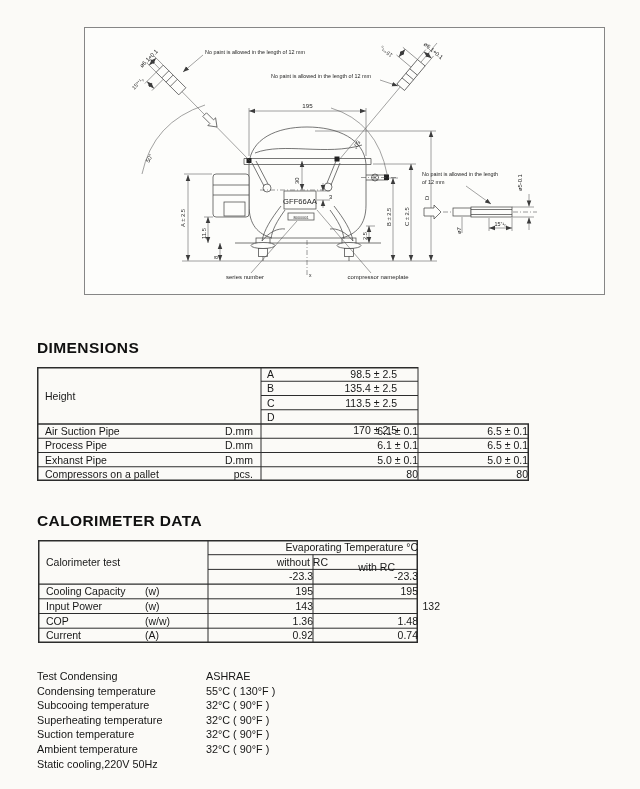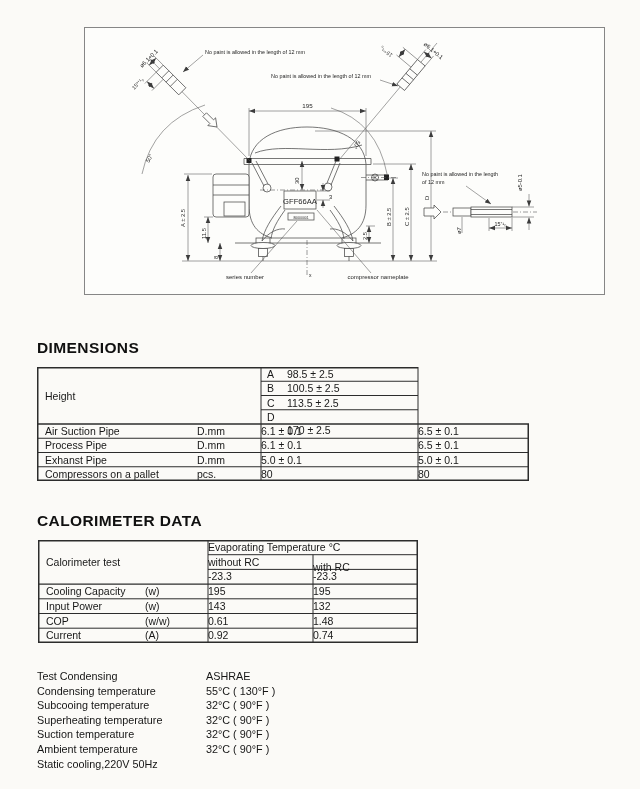--- a/index.html
+++ b/index.html
@@ -6,21 +6,21 @@
   #page{position:relative;width:640px;height:789px;background:#fbfaf7;
         font-family:"Liberation Sans",sans-serif;color:#1b1b1b;overflow:hidden}
   #draw-frame{position:absolute;left:84px;top:27px;width:519px;height:266px;
               border:1.4px solid #868686;background:#fdfdfb}
   #draw-frame svg{display:block}
   .h1{position:absolute;left:37px;font-weight:bold;font-size:15.5px;
       letter-spacing:.4px;color:#101010;white-space:nowrap}
   .tbl{position:absolute;font-size:10.5px;color:#181818}
   .tbl svg{position:absolute;left:0;top:0}
   .cell{position:absolute;white-space:nowrap;line-height:14.25px}
-  .cellc{text-align:left}
+  .cellc{text-align:right}
   .tc-block{position:absolute;left:37px;top:669px;font-size:10.8px;line-height:14.6px;color:#161616}
   .tc-row .lab{display:inline-block;width:169px}
   
   .ln line,.ln path,.ln rect,.ln circle,.ln ellipse{stroke:#4a4a4a;stroke-width:.75;fill:none}
   .ln .ext{stroke-width:.55;stroke:#565656}
   .ln .dash{stroke-dasharray:5 2 1 2;stroke-width:.55}
   .ln .fillw{fill:#fdfdfb}
   .ln .fillb{fill:#222;stroke:none}
   .tx text{fill:#262626;stroke:none;font-family:"Liberation Sans",sans-serif}
   .f55{font-size:5.4px}.f58{font-size:5.8px}.f62{font-size:6.2px}
@@ -226,21 +226,21 @@
         <line x1="224" y1="0" x2="224" y2="114"></line>
         <line x1="381" y1="0" x2="381" y2="114"></line>
         <line x1="491.25" y1="57" x2="491.25" y2="114" stroke-width="1.5"></line>
       </g>
     </svg>
     <div class="cell" style="left:8px;top:1px;width:210px;height:73px;line-height:57px">Height</div>
 
     <div class="cell" style="left:230px;top:0;width:20px">A</div>
     <div class="cell cellc" style="left:250px;top:0;width:110px">98.5 ± 2.5</div>
     <div class="cell" style="left:230px;top:14.25px;width:20px">B</div>
-    <div class="cell cellc" style="left:250px;top:14.25px;width:110px">100.5 ± 2.5</div>
+    <div class="cell cellc" style="left:250px;top:14.25px;width:110px">135.4 ± 2.5</div>
     <div class="cell" style="left:230px;top:28.5px;width:20px">C</div>
     <div class="cell cellc" style="left:250px;top:28.5px;width:110px">113.5 ± 2.5</div>
     <div class="cell" style="left:230px;top:42.75px;width:20px">D</div>
     <div class="cell cellc" style="left:250px;top:56px;width:110px">170 ± 2.5</div>
 
     <div class="cell" style="left:8px;top:57px">Air Suction Pipe</div>
     <div class="cell cellc" style="left:160px;top:57px;width:56px">D.mm</div>
     <div class="cell cellc" style="left:224px;top:57px;width:157px">6.1 ± 0.1</div>
     <div class="cell cellc" style="left:381px;top:57px;width:110px">6.5 ± 0.1</div>
 
@@ -291,21 +291,21 @@
     <div class="cell cellc" style="left:170px;top:44.1px;width:105px;line-height:14.7px">195</div>
     <div class="cell cellc" style="left:275px;top:44.1px;width:105px;line-height:14.7px">195</div>
 
     <div class="cell" style="left:8px;top:58.8px;line-height:14.7px">Input Power</div>
     <div class="cell" style="left:107px;top:58.8px;line-height:14.7px">(w)</div>
     <div class="cell cellc" style="left:170px;top:58.8px;width:105px;line-height:14.7px">143</div>
     <div class="cell cellc" style="left:275px;top:58.8px;width:127px;line-height:14.7px">132</div>
 
     <div class="cell" style="left:8px;top:73.5px;line-height:14.7px">COP</div>
     <div class="cell" style="left:107px;top:73.5px;line-height:14.7px">(w/w)</div>
-    <div class="cell cellc" style="left:170px;top:73.5px;width:105px;line-height:14.7px">0.61</div>
+    <div class="cell cellc" style="left:170px;top:73.5px;width:105px;line-height:14.7px">1.36</div>
     <div class="cell cellc" style="left:275px;top:73.5px;width:105px;line-height:14.7px">1.48</div>
 
     <div class="cell" style="left:8px;top:88.2px;line-height:14.7px">Current</div>
     <div class="cell" style="left:107px;top:88.2px;line-height:14.7px">(A)</div>
     <div class="cell cellc" style="left:170px;top:88.2px;width:105px;line-height:14.7px">0.92</div>
     <div class="cell cellc" style="left:275px;top:88.2px;width:105px;line-height:14.7px">0.74</div>
   </div>
 
   <div class="tc-block">
     <div class="tc-row"><span class="lab">Test Condensing</span><span>ASHRAE</span></div>

